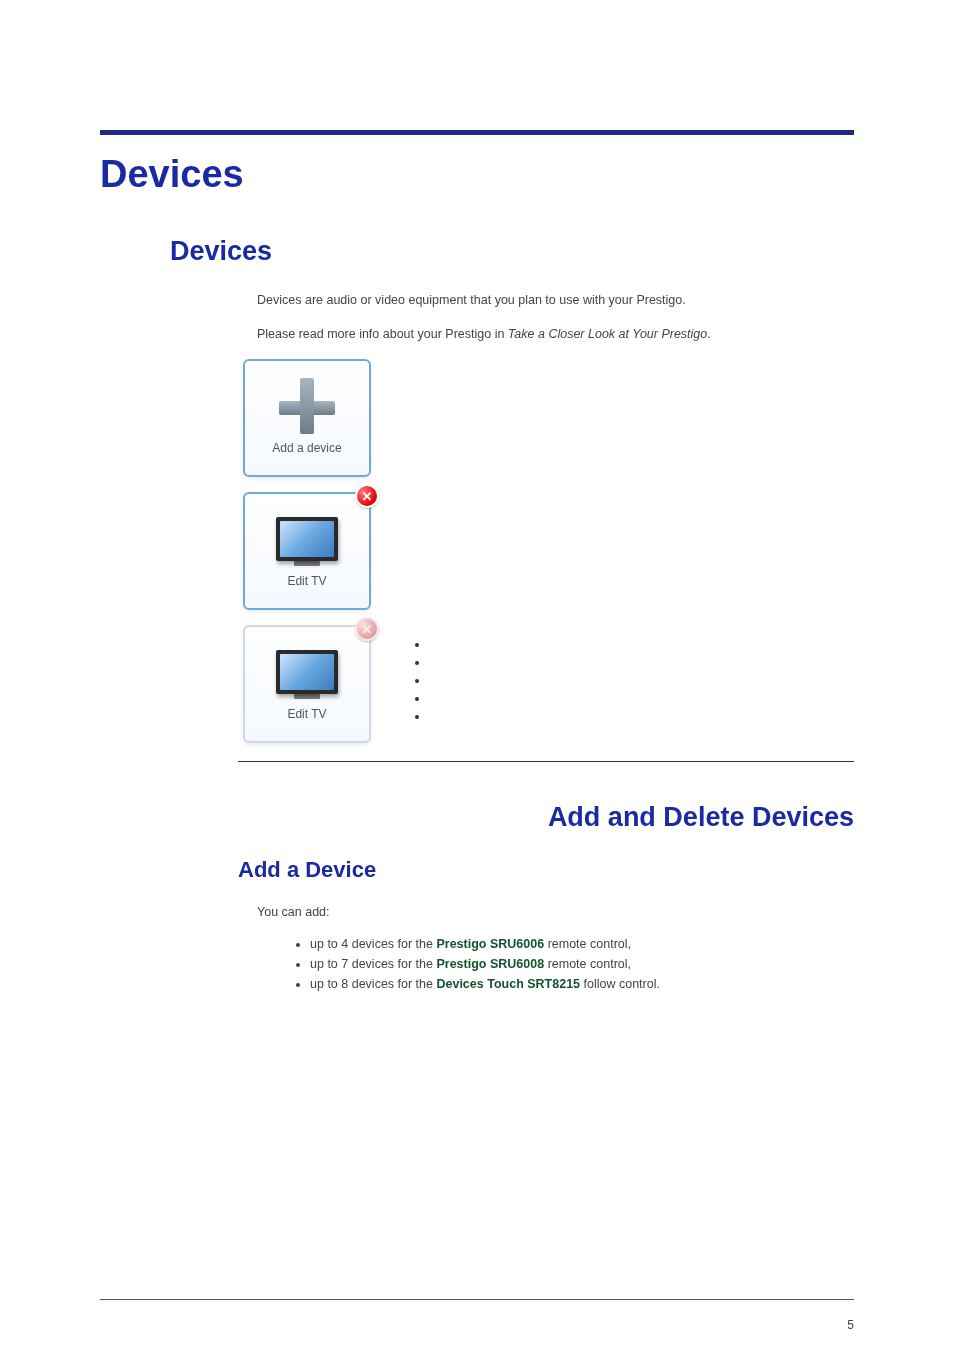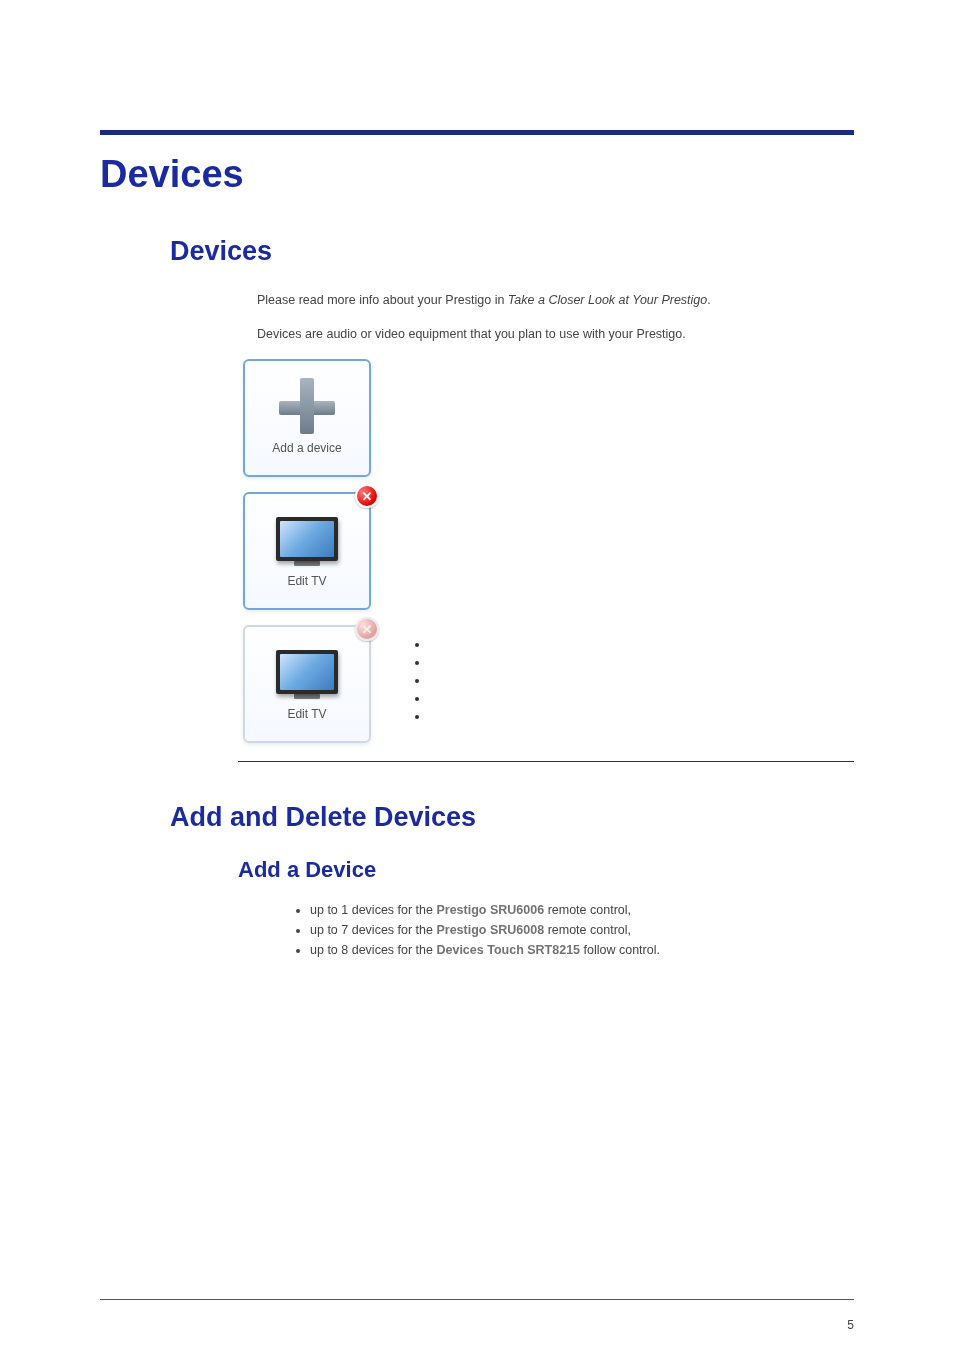--- a/index.html
+++ b/index.html
@@ -30,20 +30,21 @@
   }
   h2.section-title {
     color: #1a2aa0;
     font-size: 27px;
     font-weight: bold;
     margin: 0 0 24px 70px;
   }
   h2.section-title.big {
     font-size: 27px;
     margin-top: 20px;
+    text-align: right;
   }
   h3.subsection-title {
     color: #1a2aa0;
     font-size: 22px;
     font-weight: bold;
     margin: 0 0 20px 138px;
   }
   .para {
     font-size: 12.5px;
     color: #444;
@@ -183,21 +184,21 @@
     list-style: disc;
     margin: 0 0 16px 190px;
     padding-left: 20px;
     font-size: 12.5px;
     color: #444;
   }
   .add-list li {
     margin-bottom: 6px;
   }
   .link-bold {
-    color: #737373;
+    color: #14532d;
     font-weight: bold;
   }
   .footer-rule {
     border: none;
     border-top: 1px solid #555;
     position: absolute;
     bottom: 42px;
     left: 100px;
     right: 100px;
   }
@@ -213,25 +214,25 @@
 <body>
 
 <div class="page">
 
   <hr class="top-rule">
 
   <h1 class="main-title">Devices</h1>
 
   <h2 class="section-title">Devices</h2>
 
+  <p class="para">Devices are audio or video equipment that you plan to use with your Prestigo.</p>
+
   <p class="para">
     <span>Please read more info about your Prestigo in </span><span class="italic-link">Take a Closer Look at Your Prestigo</span><span>.</span>
   </p>
-
-  <p class="para">Devices are audio or video equipment that you plan to use with your Prestigo.</p>
 
 
   <div class="tile-block">
     <div class="tile">
       <div class="tile-icon-area">
         <div class="plus-icon">
             <div class="h"></div>
             <div class="v"></div>
           </div>
       </div>
@@ -267,24 +268,25 @@
       </ul>
     </div>
   </div>
 
   <hr class="section-rule">
 
   <h2 class="section-title big">Add and Delete Devices</h2>
 
   <h3 class="subsection-title">Add a Device</h3>
 
+  <p class="para">You can add:</p>
 
   <ul class="add-list">
     <li>
-      <span>up to 1 devices for the </span><span class="link-bold">Prestigo SRU6006</span><span> remote control,</span>
+      <span>up to 4 devices for the </span><span class="link-bold">Prestigo SRU6006</span><span> remote control,</span>
     </li>
     <li>
       <span>up to 7 devices for the </span><span class="link-bold">Prestigo SRU6008</span><span> remote control,</span>
     </li>
     <li>
       <span>up to 8 devices for the </span><span class="link-bold">Devices Touch SRT8215</span><span> follow control.</span>
     </li>
   </ul>
 
 

